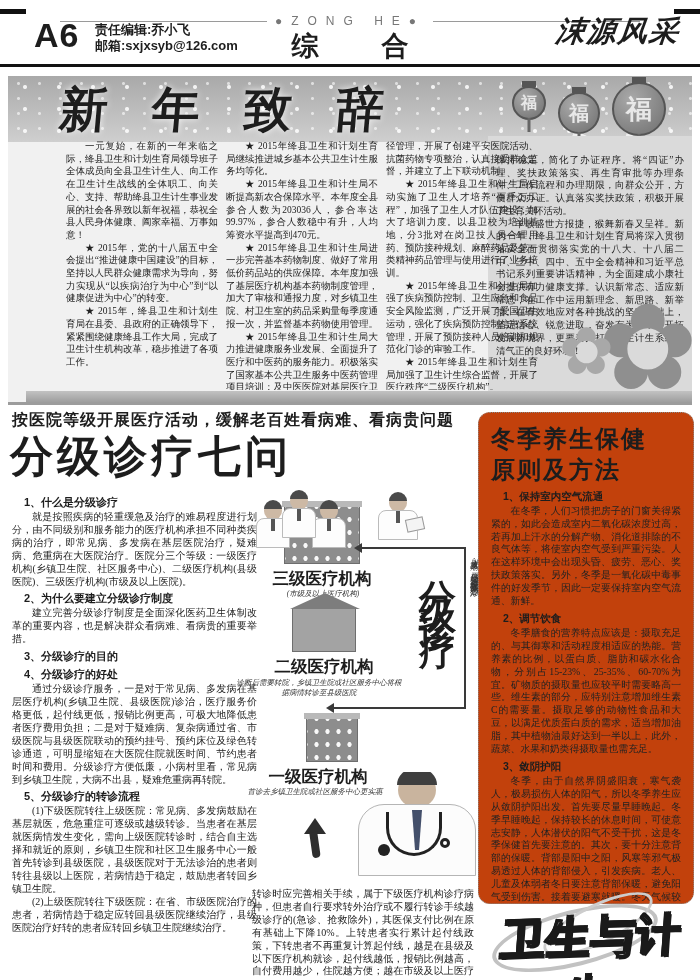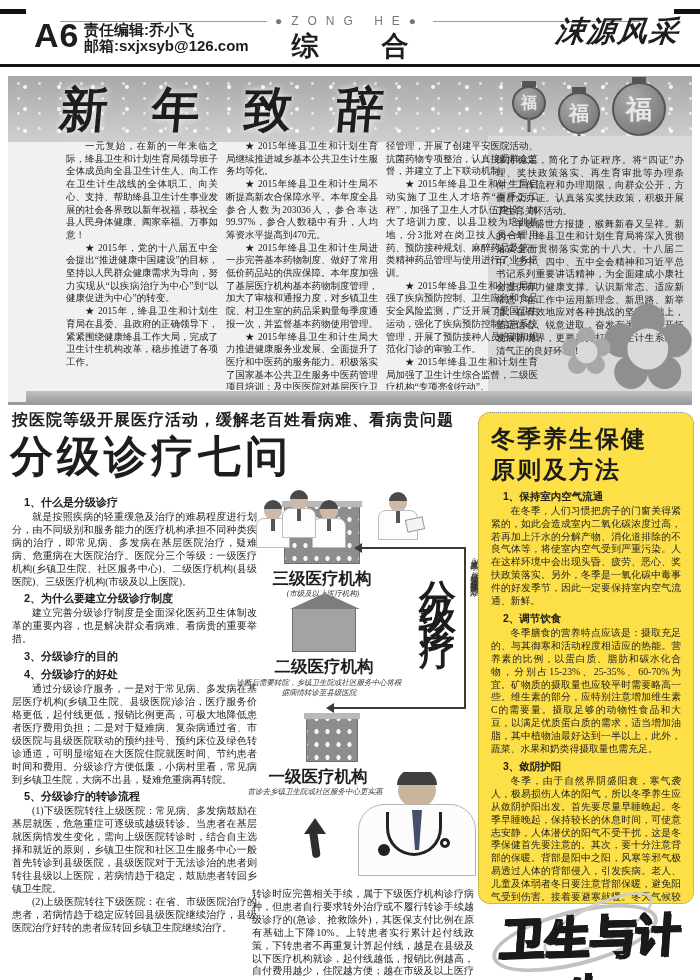--- a/index.html
+++ b/index.html
@@ -9,21 +9,21 @@
     background:#fff; overflow:hidden; color:#1d1d1d;
     font-family:"Liberation Serif","DejaVu Serif",serif;
   }
   .sans { font-family:"Liberation Sans","DejaVu Sans",sans-serif; }
 
   
   .trim { position:absolute; height:5px; background:#111; top:9px; }
   .trim.l { left:0; width:26px; }
   .trim.r { right:0; width:26px; }
   .page-label { position:absolute; left:34px; top:16px; font-size:34px; font-weight:900; letter-spacing:1px; }
-  .editor-block { position:absolute; left:84px; top:22px; font-size:15px; font-weight:bold; line-height:16px; font-family:"Liberation Sans","DejaVu Sans",sans-serif; }
+  .editor-block { position:absolute; left:95px; top:22px; font-size:13px; font-weight:bold; line-height:16px; font-family:"Liberation Sans","DejaVu Sans",sans-serif; }
   .hdr-line { position:absolute; top:21px; left:60px; width:580px; border-top:1px solid #9a9a9a; }
   .pinyin-row { position:absolute; top:14px; left:0; width:100%; text-align:center; font-size:12px; color:#777; letter-spacing:9px; font-family:"Liberation Sans","DejaVu Sans",sans-serif; }
   .pinyin-row .inner { background:#fff; padding:0 8px; }
   .section-title { position:absolute; top:28px; left:0; width:100%; text-align:center; font-size:27px; font-weight:900; letter-spacing:18px; text-indent:18px; }
   .brand-block { position:absolute; right:6px; top:12px; width:152px; text-align:center; }
   .brand { font-size:29px; font-weight:bold; font-style:italic; letter-spacing:2px; transform:skewX(-6deg); }
   .brand-date { font-size:10.5px; font-weight:bold; margin-top:1px; padding-bottom:3px; border-bottom:2px solid #111; font-family:"Liberation Sans","DejaVu Sans",sans-serif; }
   .main-rule { position:absolute; top:64px; left:0; width:700px; height:3px; background:#111; }
 
   
@@ -100,21 +100,21 @@
   .bigdoc { position:absolute; left:102px; top:280px; width:118px; height:104px; overflow:hidden; }
   .bigdoc .bhead { position:absolute; left:40px; top:0; width:38px; height:36px; border-radius:50%; background:#c9b49e; }
   .bigdoc .bhead:before { content:""; position:absolute; top:-3px; left:-1px; width:40px; height:16px; border-radius:18px 18px 0 0; background:#3f3f3f; }
   .bigdoc .bcoat { position:absolute; left:0; top:32px; width:118px; height:72px; background:#fcfcfc; border:1px solid #b5b5b5; border-radius:26px 26px 0 0; }
   .bigdoc .btie { position:absolute; left:54px; top:38px; width:10px; height:40px; background:#44506b; clip-path:polygon(0 0,100% 0,70% 100%,30% 100%); }
   .steth { position:absolute; left:28px; top:40px; width:56px; height:44px; border:3px solid #222; border-top:none; border-radius:0 0 28px 28px; }
   .steth-pad { position:absolute; left:20px; top:72px; width:12px; height:12px; border-radius:50%; background:#222; }
   .steth-pad2 { position:absolute; left:82px; top:66px; width:10px; height:10px; border:3px solid #222; border-radius:50%; background:#fff; }
 
   
-  .right-box { position:absolute; left:478px; top:412px; width:216px; height:492px; border:1.5px dotted #8a8a8a; border-radius:12px; padding:10px 12px; overflow:hidden; background:#fde047; }
+  .right-box { position:absolute; left:478px; top:412px; width:216px; height:492px; border:1.5px dotted #8a8a8a; border-radius:12px; padding:10px 12px; overflow:hidden; background:#c2410c; }
   .right-title { font-size:24px; font-weight:900; line-height:31px; letter-spacing:2px; font-family:"Liberation Sans","DejaVu Sans",sans-serif; }
   .right-box h4 { font-size:10.5px; font-weight:bold; margin:5px 0 1px; text-indent:12px; font-family:"Liberation Sans","DejaVu Sans",sans-serif; }
   .right-box p { font-size:9.8px; line-height:12.8px; text-align:justify; text-indent:2em; color:#222; }
 
   
   .footer-art { position:absolute; left:480px; top:902px; width:218px; height:76px; }
   .swoosh { position:absolute; left:10px; top:8px; width:170px; height:56px; border:4px solid #c2c2c2; border-radius:50%; transform:rotate(-14deg); }
   .swoosh2 { position:absolute; left:58px; top:2px; width:120px; height:40px; border:3px solid #cdcdcd; border-radius:50%; transform:rotate(-26deg); }
   .outline-title { position:absolute; left:0; top:6px; width:100%; text-align:center; font-size:44px; font-weight:900; letter-spacing:1px; color:#fff; -webkit-text-stroke:2px #1a1a1a; text-shadow:2px 2px 0 #1a1a1a, -1px -1px 0 #1a1a1a, 1px -1px 0 #1a1a1a, -1px 1px 0 #1a1a1a; transform:skewX(-6deg) rotate(-2deg); font-family:"Liberation Sans","DejaVu Sans",sans-serif; }
 </style>
@@ -159,21 +159,21 @@
     <div class="tcol tc2">
       <p>★ 2015年绛县卫生和计划生育局继续推进城乡基本公共卫生计生服务均等化。</p>
       <p>★ 2015年绛县卫生和计生局不断提高新农合保障水平。本年度全县参合人数为203036人，参合率达99.97%，参合人数稳中有升，人均筹资水平提高到470元。</p>
       <p>★ 2015年绛县卫生和计生局进一步完善基本药物制度、做好了常用低价药品站的供应保障。本年度加强了基层医疗机构基本药物制度管理，加大了审核和通报力度，对乡镇卫生院、村卫生室的药品采购量每季度通报一次，并监督基本药物使用管理。</p>
       <p>★ 2015年绛县卫生和计生局大力推进健康服务业发展、全面提升了医疗和中医药的服务能力。积极落实了国家基本公共卫生服务中医药管理项目培训；及中医医院对基层医疗卫生机构开展中医药业务指导，推广应用了中医药适宜技术，实行了临床路</p>
     </div>
     <div class="tcol tc3">
       <p style="text-indent:0">径管理，开展了创建平安医院活动、抗菌药物专项整治，认真接受群众监督，并建立了上下联动机制。</p>
       <p>★ 2015年绛县卫生和计生局启动实施了卫生人才培养“百千万工程”，加强了卫生人才队伍建设，加大了培训力度。以县卫校为培训基地，分3批对在岗卫技人员合理用药、预防接种规划、麻醉药品及第一类精神药品管理与使用进行了业务培训。</p>
       <p>★ 2015年绛县卫生和计生局加强了疾病预防控制、卫生应急和食品安全风险监测，广泛开展了爱国卫生运动，强化了疾病预防控制信息系统管理，开展了预防接种人员培训和规范化门诊的审验工作。</p>
-      <p>★ 2015年绛县卫生和计划生育局加强了卫生计生综合监督，二级医疗机构“专项亮剑行动”。</p>
+      <p>★ 2015年绛县卫生和计划生育局加强了卫生计生综合监督，开展了医疗秩序“二级医疗机构”。</p>
 
     </div>
     <div class="tcol tc4">
       <p style="text-indent:0">保持稳定，简化了办证程序。将“四证”办理、奖扶政策落实、再生育审批等办理条件、工作流程和办理期限，向群众公开，方便群众办证。认真落实奖扶政策，积极开展了生育关怀活动。</p>
       <p>羊歌盛世方报捷，猴舞新春又呈祥。新的一年，绛县卫生和计划生育局将深入贯彻落实全面贯彻落实党的十八大、十八届二中、三中、四中、五中全会精神和习近平总书记系列重要讲话精神，为全面建成小康社会提供有力健康支撑。认识新常态、适应新常态，在工作中运用新理念、新思路、新举措。在有效地应对各种挑战的坚实基础上，坚定信心、锐意进取，奋发有为，不断开拓发展新境界，更要着力打造卫生计生系统风清气正的良好环境！</p>
     </div>
 
     <div class="peony">
       <span class="f1">✿</span>
       <span class="f2">✿</span>

